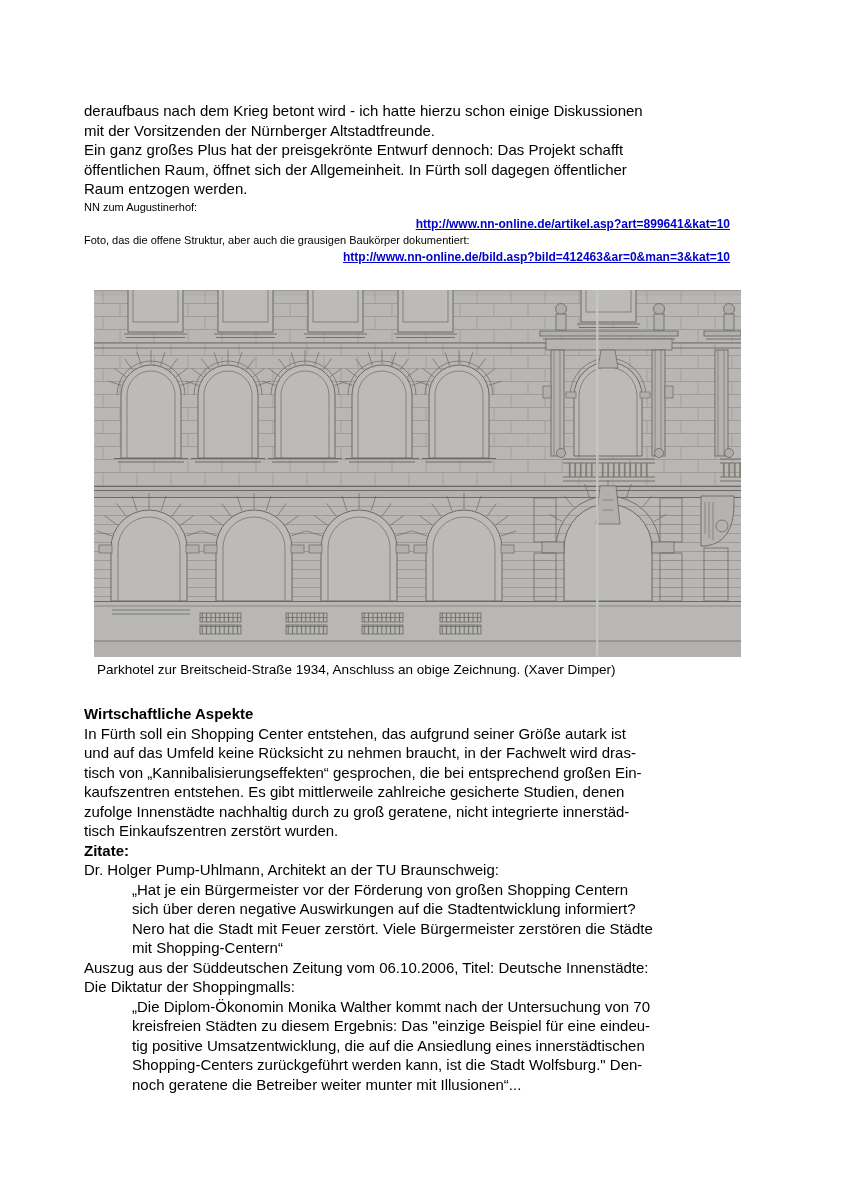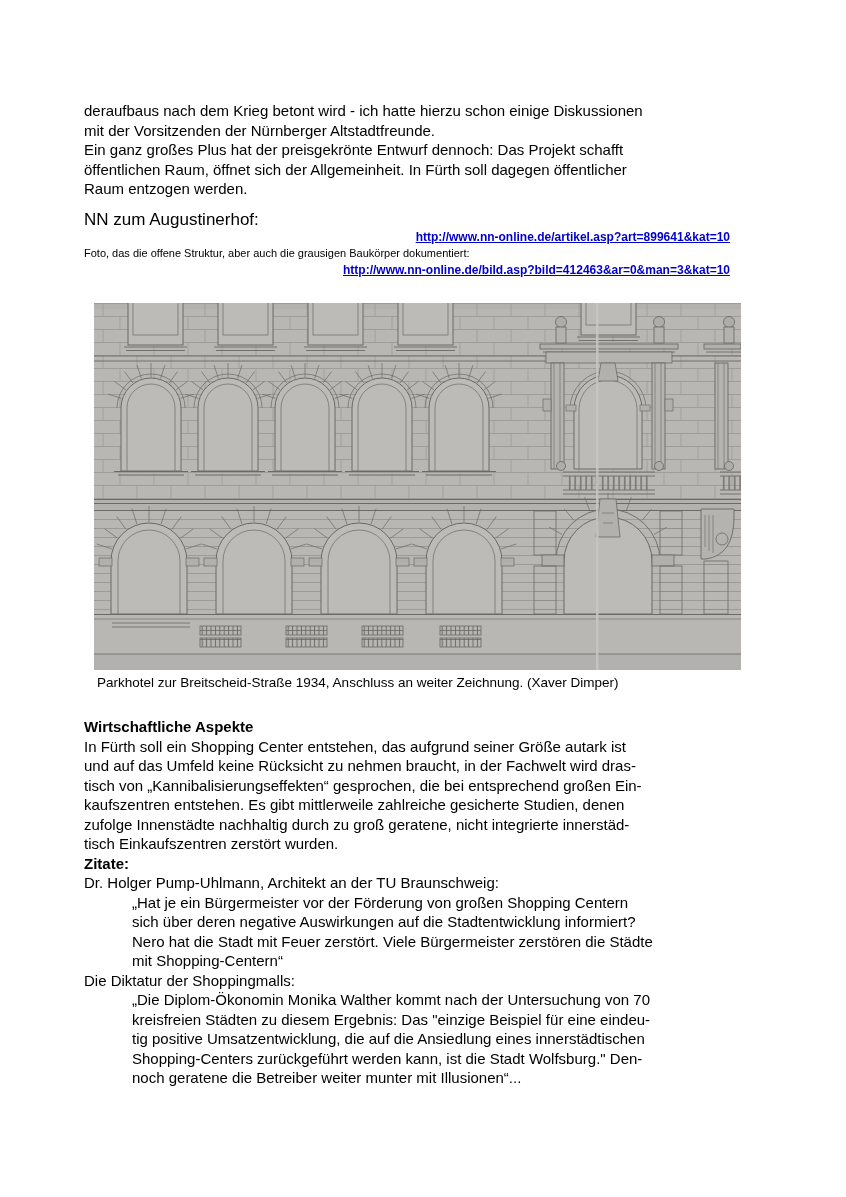--- a/index.html
+++ b/index.html
@@ -3,21 +3,21 @@
 <meta charset="utf-8">
 <style>
   html,body{margin:0;padding:0;}
   body{
     width:846px;height:1197px;background:#ffffff;position:relative;
     font-family:"Liberation Sans","DejaVu Sans",sans-serif;color:#000;
     overflow:hidden;
   }
   .flow{position:absolute;left:84px;top:101px;width:646px;font-size:15px;line-height:19.5px;}
   .line{white-space:nowrap;}
-  .small{font-size:17px;line-height:16px;margin-top:13px;}
+  .small{font-size:11px;line-height:16px;}
   .medium{font-size:11px;line-height:16.5px;white-space:nowrap;}
   .linkrow{text-align:right;line-height:16px;white-space:nowrap;}
   a.doclink{color:#0000cc;font-weight:bold;font-size:12px;text-decoration:underline;cursor:pointer;text-align:center;}
   .figure{margin-top:25px;margin-left:10px;width:647px;height:367px;}
   .figure svg{display:block;}
   .caption{margin-top:4px;margin-left:13px;font-size:13.5px;line-height:17px;margin-bottom:26px;white-space:nowrap;}
   .bold{font-weight:bold;}
   .indent{margin-left:48px;}
 </style>
 </head>
@@ -180,37 +180,38 @@
       <use href="#grilleu" x="268" y="323"></use>
       <use href="#grilleu" x="346" y="323"></use>
       <path d="M18 320H96 M18 324H96" stroke="#6b6a66" stroke-width="0.8" fill="none"></path>
       <rect x="0" y="351" width="647" height="16" fill="#b2b1ad"></rect>
       <path d="M0 351H647" stroke="#6b6a66" stroke-width="0.8" fill="none"></path>
 
       <rect x="502" y="0" width="2.5" height="367" fill="#c8c7c3" opacity="0.85"></rect>
     </svg>
   </div>
 
-  <div class="caption">Parkhotel zur Breitscheid-Straße 1934, Anschluss an weiter Zeichnung. (Xaver Dimper)</div>
+  <div class="caption">Parkhotel zur Breitscheid-Straße 1934, Anschluss an obige Zeichnung. (Xaver Dimper)</div>
 
   <div class="line bold">Wirtschaftliche Aspekte</div>
   <div class="line">In Fürth soll ein Shopping Center entstehen, das aufgrund seiner Größe autark ist</div>
   <div class="line">und auf das Umfeld keine Rücksicht zu nehmen braucht, in der Fachwelt wird dras-</div>
   <div class="line">tisch von „Kannibalisierungseffekten“ gesprochen, die bei entsprechend großen Ein-</div>
   <div class="line">kaufszentren entstehen. Es gibt mittlerweile zahlreiche gesicherte Studien, denen</div>
   <div class="line">zufolge Innenstädte nachhaltig durch zu groß geratene, nicht integrierte innerstäd-</div>
   <div class="line">tisch Einkaufszentren zerstört wurden.</div>
 
   <div class="line bold">Zitate:</div>
   <div class="line">Dr. Holger Pump-Uhlmann, Architekt an der TU Braunschweig:</div>
   <div class="line indent">„Hat je ein Bürgermeister vor der Förderung von großen Shopping Centern</div>
   <div class="line indent">sich über deren negative Auswirkungen auf die Stadtentwicklung informiert?</div>
   <div class="line indent">Nero hat die Stadt mit Feuer zerstört. Viele Bürgermeister zerstören die Städte</div>
   <div class="line indent">mit Shopping-Centern“</div>
 
+  <div class="line">Auszug aus der Süddeutschen Zeitung vom 06.10.2006, Titel: Deutsche Innenstädte:</div>
   <div class="line">Die Diktatur der Shoppingmalls:</div>
   <div class="line indent">„Die Diplom-Ökonomin Monika Walther kommt nach der Untersuchung von 70</div>
   <div class="line indent">kreisfreien Städten zu diesem Ergebnis: Das "einzige Beispiel für eine eindeu-</div>
   <div class="line indent">tig positive Umsatzentwicklung, die auf die Ansiedlung eines innerstädtischen</div>
   <div class="line indent">Shopping-Centers zurückgeführt werden kann, ist die Stadt Wolfsburg." Den-</div>
   <div class="line indent">noch geratene die Betreiber weiter munter mit Illusionen“...</div>
 
 </div>
 
 </body></html>

